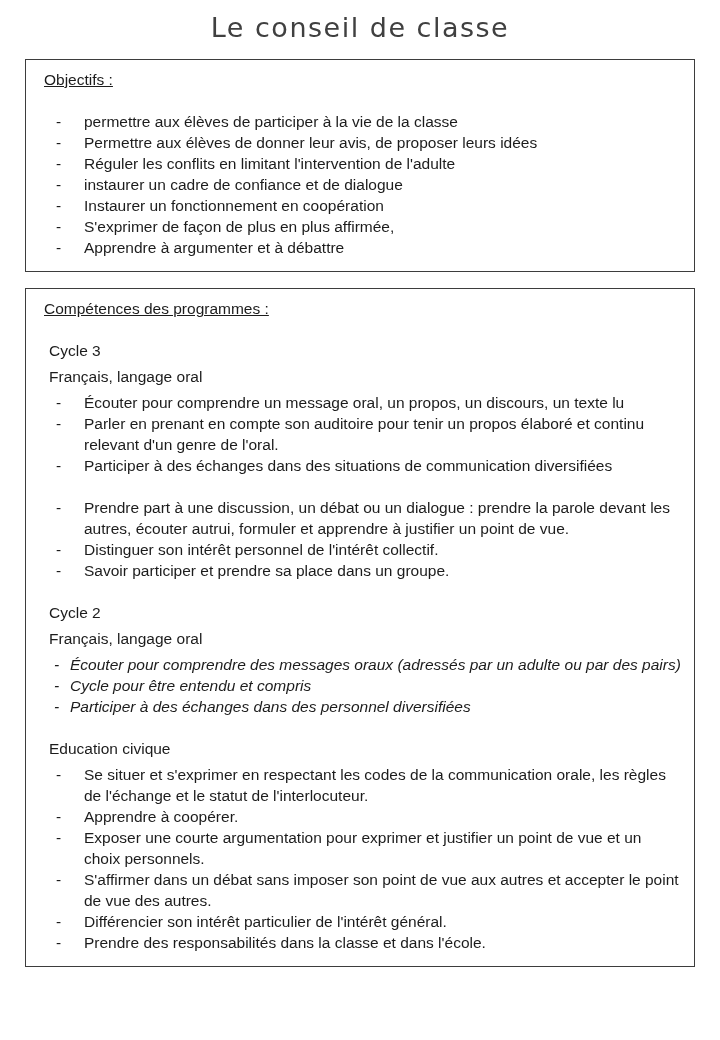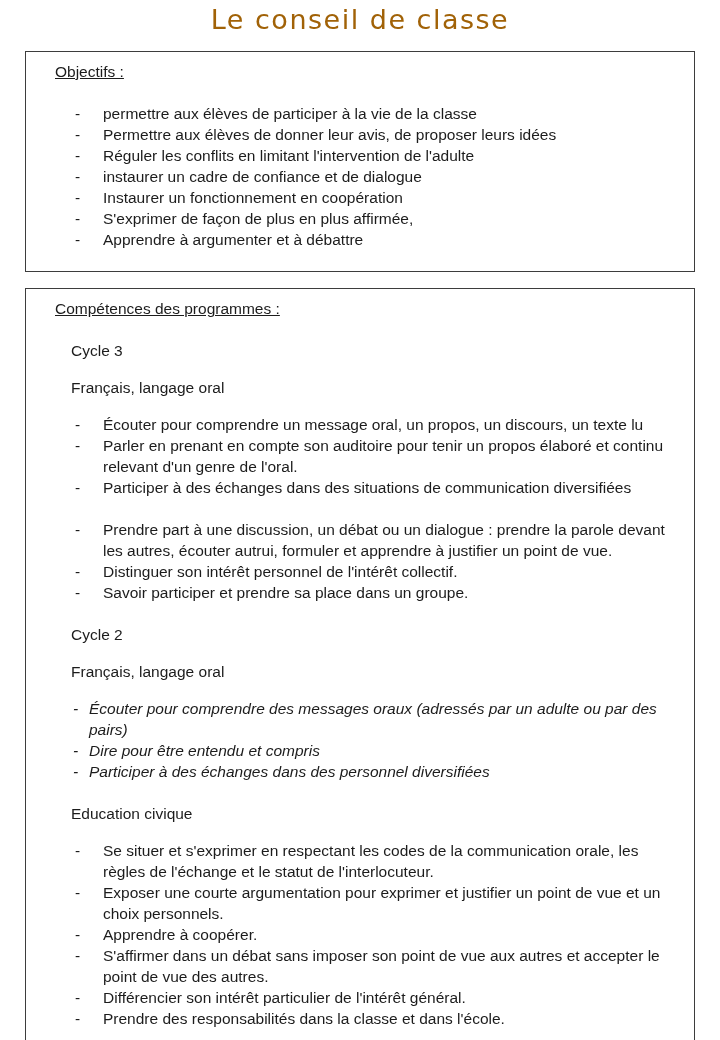--- a/index.html
+++ b/index.html
@@ -8,46 +8,46 @@
   }
   body {
     width: 720px;
     height: 1040px;
     background: #ffffff;
     overflow: hidden;
     font-family: "Liberation Sans", sans-serif;
     color: #1c1c1c;
   }
   .page-title {
-    margin: 4px 0 16px 0;
+    margin: 12px 0 16px 0;
     text-align: center;
     font-size: 27px;
     font-weight: 400;
     letter-spacing: 1.5px;
-    color: #a16207;
+    color: #404040;
     font-family: "DejaVu Sans", sans-serif;
   }
   .box {
     margin: 0 25px;
     border: 1.5px solid #3d3d3d;
-    padding: 9px 13px 13px 29px;
+    padding: 9px 13px 13px 18px;
     font-size: 15.5px;
     line-height: 21px;
     background: #fff;
     box-sizing: border-box;
   }
   .box + .box { margin-top: 16px; }
   .box-heading {
     text-decoration: underline;
     margin: 0 0 21px 0;
     font-weight: 400;
   }
   .section + .section { margin-top: 21px; }
-  .section-title { margin: 16px; }
-  .dash-list { margin: 8px; padding: 0; list-style: none; }
+  .section-title { margin: 5px; }
+  .dash-list { margin: 0; padding: 0; list-style: none; }
   .dash-list li {
     position: relative;
     margin: 0;
   }
   .dash-list.gap-wide li { padding-left: 40px; }
   .dash-list.gap-wide li::before {
     content: "-";
     position: absolute;
     left: 12px;
     top: 0;
@@ -97,29 +97,29 @@
       <li>Distinguer son intérêt personnel de l'intérêt collectif.</li>
       <li>Savoir participer et prendre sa place dans un groupe.</li>
     </ul>
   </div>
 
   <div class="section">
     <p class="section-title">Cycle 2</p>
     <p class="section-title">Français, langage oral</p>
     <ul class="dash-list gap-narrow">
       <li>Écouter pour comprendre des messages oraux (adressés par un adulte ou par des pairs)</li>
-      <li>Dire pour être entendu et compris</li>
+      <li>Cycle pour être entendu et compris</li>
       <li>Participer à des échanges dans des personnel diversifiées</li>
     </ul>
   </div>
 
   <div class="section">
     <p class="section-title">Education civique</p>
     <ul class="dash-list gap-wide">
       <li>Se situer et s'exprimer en respectant les codes de la communication orale, les règles de l'échange et le statut de l'interlocuteur.</li>
+      <li>Apprendre à coopérer.</li>
       <li>Exposer une courte argumentation pour exprimer et justifier un point de vue et un choix personnels.</li>
-      <li>Apprendre à coopérer.</li>
       <li>S'affirmer dans un débat sans imposer son point de vue aux autres et accepter le point de vue des autres.</li>
       <li>Différencier son intérêt particulier de l'intérêt général.</li>
       <li>Prendre des responsabilités dans la classe et dans l'école.</li>
     </ul>
   </div>
 </div>
 
 </body></html>

